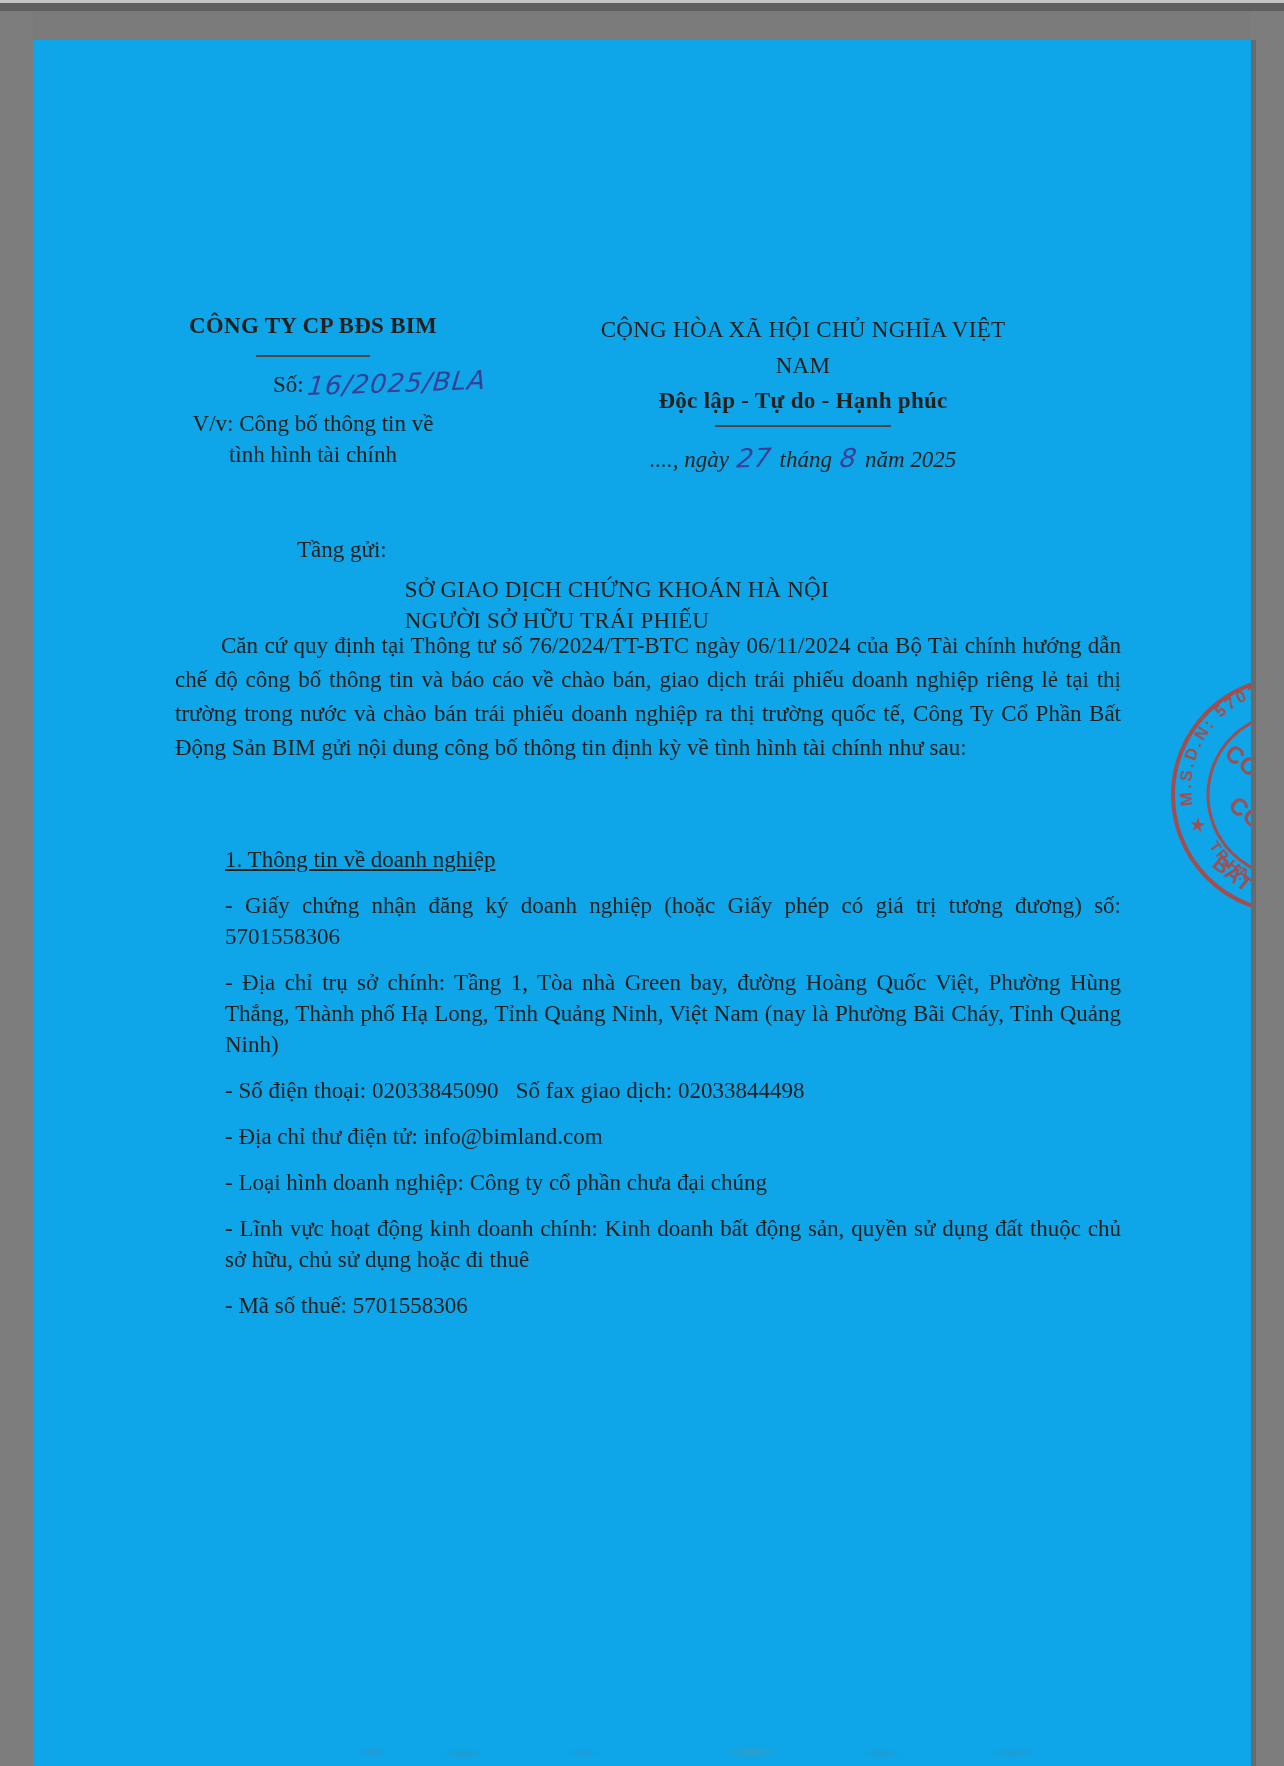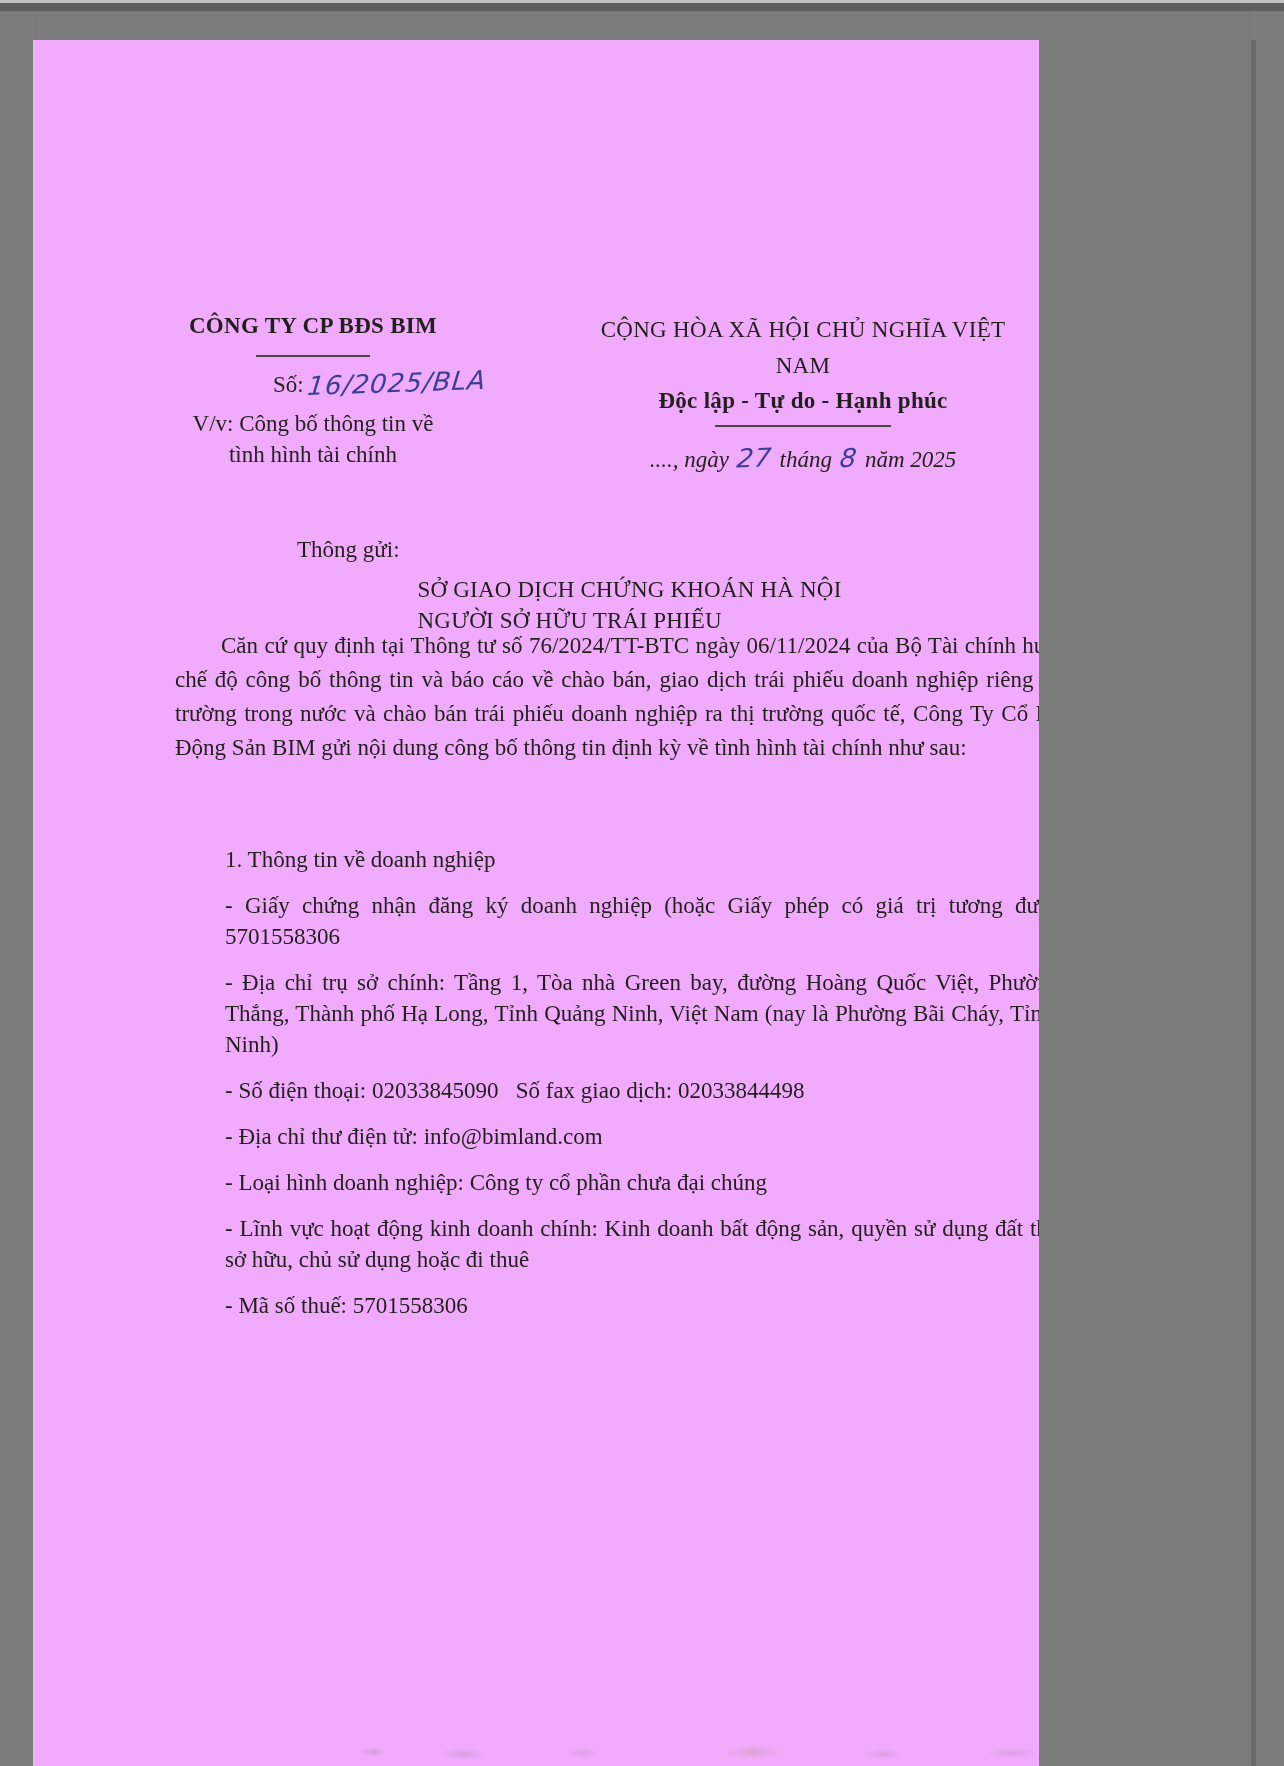--- a/index.html
+++ b/index.html
@@ -11,22 +11,22 @@
   }
   
   .edge-top-light{position:absolute;left:0;top:0;width:100%;height:3px;background:#c2c2c2;}
   .edge-top-dark{position:absolute;left:0;top:3px;width:100%;height:8px;background:#5e5e5e;}
   .edge-left{position:absolute;left:0;top:11px;width:33px;height:1755px;background:#7d7d7d;}
   .edge-right{position:absolute;left:1251px;top:11px;width:33px;height:1755px;background:#7d7d7d;}
   .edge-right-seam{position:absolute;left:1251px;top:40px;width:5px;height:1726px;background:#6a6a6a;}
 
   
   .page{
-    position:absolute;left:33px;top:40px;width:1006px;height:1726px;
-    background:#f0abfc;overflow:hidden;
+    position:absolute;left:33px;top:40px;width:1218px;height:1726px;
+    background:#0ea5e9;overflow:hidden;
   }
   .hand{
     font-family:"DejaVu Sans",sans-serif;
     font-style:italic;
     color:var(--hand-ink,#3a3e94);
     display:inline-block;
     transform:skewX(-8deg) rotate(-2deg);
     letter-spacing:1px;
   }
 
@@ -52,21 +52,21 @@
   .recipient-lines{font-weight:normal;line-height:31px;letter-spacing:.2px;margin-top:40px;}
 
   
   .intro{
     position:absolute;left:142px;top:589px;width:946px;
     font-size:23px;line-height:34px;text-align:justify;text-indent:46px;margin:0;
   }
 
   
   .section{position:absolute;left:192px;top:804px;width:896px;font-size:23px;}
-  .section-title{margin:0 0 15px 0;line-height:31px;}
+  .section-title{margin:0 0 15px 0;line-height:31px;text-decoration:underline;}
   .item{margin:0 0 15px 0;line-height:31px;white-space:pre-wrap;text-align:justify;}
 
   
   .stamp{position:absolute;left:1132px;top:630px;width:250px;height:250px;opacity:.92;}
   .stamp circle{stroke:var(--stamp-red,#b2453f);fill:none;}
   .stamp text{fill:var(--stamp-red,#b2453f);font-family:"Liberation Sans","DejaVu Sans",sans-serif;font-weight:bold;}
 
   
   .smudge{
     position:absolute;left:250px;top:1698px;width:840px;height:20px;
@@ -111,21 +111,21 @@
       <div class="dateline">
         <span>...., ngày</span>
         <span class="hand">27</span>
         <span>tháng</span>
         <span class="hand">8</span>
         <span>năm 2025</span>
       </div>
     </div>
 
     <div class="recipient">
-      <div class="recipient-label">Thông gửi:</div>
+      <div class="recipient-label">Tầng gửi:</div>
       <div class="recipient-lines">
         <div>SỞ GIAO DỊCH CHỨNG KHOÁN HÀ NỘI</div>
         <div>NGƯỜI SỞ HỮU TRÁI PHIẾU</div>
       </div>
     </div>
 
     <p class="intro">Căn cứ quy định tại Thông tư số 76/2024/TT-BTC ngày 06/11/2024 của Bộ Tài chính hướng dẫn chế độ công bố thông tin và báo cáo về chào bán, giao dịch trái phiếu doanh nghiệp riêng lẻ tại thị trường trong nước và chào bán trái phiếu doanh nghiệp ra thị trường quốc tế, Công Ty Cổ Phần Bất Động Sản BIM gửi nội dung công bố thông tin định kỳ về tình hình tài chính như sau:</p>
 
     <div class="section">
       <p class="section-title">1. Thông tin về doanh nghiệp</p>

